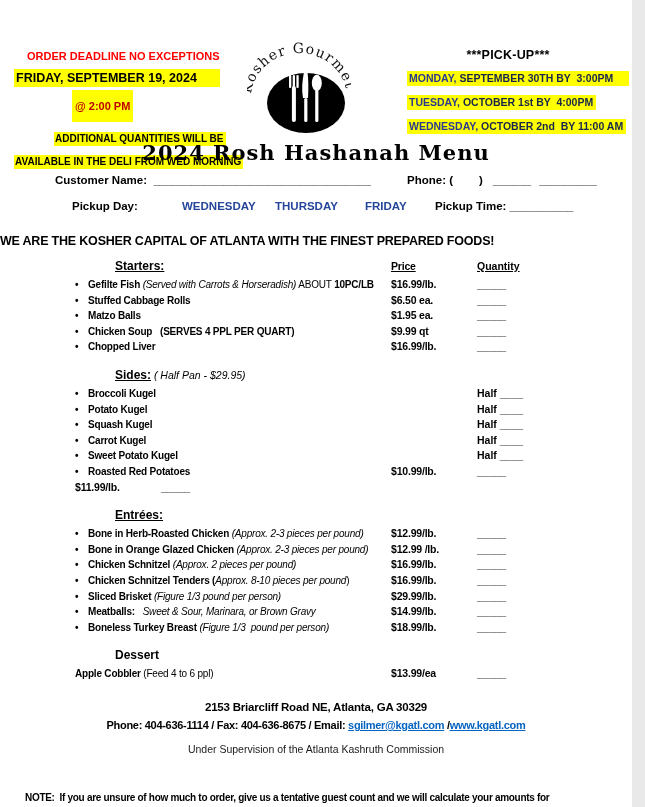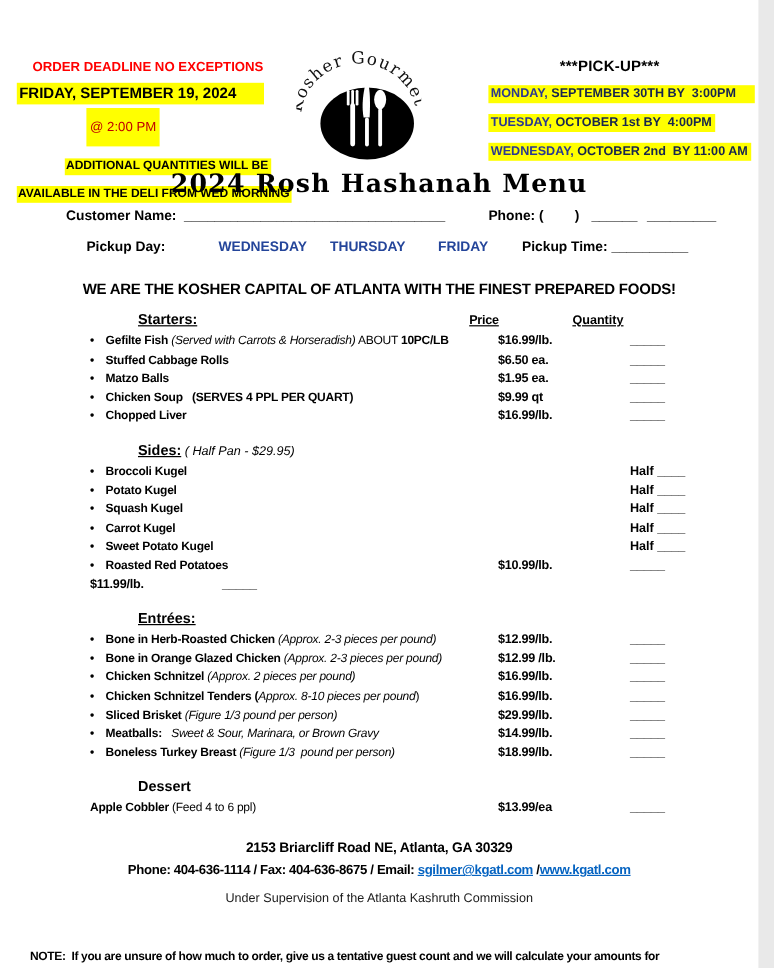--- a/index.html
+++ b/index.html
@@ -5,21 +5,21 @@
   html,body { margin:0; padding:0; background:#fff; }
   .page { position:relative; width:645px; height:807px; background:#fff; overflow:hidden;
           font-family:"Liberation Sans",sans-serif; color:#000; }
   .edge-strip { position:absolute; right:0; top:0; width:13px; height:807px; background:#e9e9e9; }
 
   
   .deadline { position:absolute; left:14px; top:50px; width:206px; }
   .dl1 { color:#FF0000; font-weight:bold; font-size:11px; padding-left:13px; white-space:pre; }
   .dl2 { margin-top:7px; background:#FFFF00; font-weight:bold; font-size:12.5px; padding:2px 0 2px 2px; white-space:pre; }
   .dl3wrap { margin-top:3px; padding-left:58px; }
-  .dl3 { background:#FFFF00; color:#C00000; font-weight:normal; font-size:11px; padding:10px 3px; display:inline-block; white-space:pre; }
+  .dl3 { background:#FFFF00; color:#C00000; font-weight:bold; font-size:11px; padding:10px 3px; display:inline-block; white-space:pre; }
   .dl4wrap { margin-top:6px;padding-left:40px; } .dl5wrap { margin-top:5px; }
   .dlsmall { background:#FFFF00; font-weight:bold; font-size:10px; padding:1px 2px 2px 1px; display:inline-block; white-space:pre; }
 
   
   .logo { position:absolute; left:247px; top:40px; width:104px; height:98px; }
 
   
   .pickup { position:absolute; left:407px; top:48px; width:202px; }
   .pu-title { text-align:center; font-weight:bold; font-size:12.5px; letter-spacing:.2px; }
   .pu-row { margin-top:6px; }
@@ -35,37 +35,37 @@
   .phone-group { position:absolute; top:174px; left:395px; font-size:11.5px; font-weight:bold; white-space:pre;padding-left:12px; }
   .phone-group .pclose { margin-left:26px; }
   .phone-group .pb1 { margin-left:10px; }
   .phone-group .pb2 { margin-left:8px; }
   .pd-row { position:absolute; top:200px; left:0; width:632px; height:16px; font-size:11.5px; font-weight:bold; }
   .pd-row > span { position:absolute; white-space:pre; }
   .pd-label { left:72px; }
   .pd-opt { color:#24459A; }
   .pd-opt0 { left:182px; } .pd-opt1 { left:275px; } .pd-opt2 { left:365px; }
   .pd-time { left:435px; }
-  .tagline { position:absolute; top:234px; left:0; width:632px; text-align:center; font-weight:bold; font-size:12.5px; letter-spacing:-0.2px; }
+  .tagline { position:absolute; top:234px; left:0; width:632px; text-align:left; font-weight:bold; font-size:12.5px; letter-spacing:-0.2px; }
 
   
   .menu { position:absolute; left:75px; top:259px; width:502px; font-size:10px; }
   .menu-section + .menu-section { margin-top:13px; }
   .row { display:flex; align-items:baseline; }
   .cell { flex:0 0 auto; }
   .cell.text { width:316px; white-space:pre; letter-spacing:-0.2px; }
   .cell.price { width:84px; font-weight:bold; font-size:10.5px; white-space:pre; letter-spacing:-0.2px; }
   .cell.qty { flex:1 1 auto; font-weight:bold; font-size:10.5px; white-space:pre; padding-left:2px; }
   .sec-title { font-weight:bold; font-size:12px; text-decoration:underline; letter-spacing:0;margin-left:40px; }
   .sec-title.no-underline { text-decoration:none; }
   .sec-note { font-style:italic; font-size:10.5px; letter-spacing:0; }
   .col-head { font-weight:bold; font-size:12px; text-decoration:underline; letter-spacing:0; }
   .col-head:empty { text-decoration:none; }
   .rows { margin-top:4px; }
-  .item-row { line-height:15.6px; height:15.6px;gap:24px; }
+  .item-row { line-height:15.6px; height:15.6px; }
   .bullet { display:inline-block; width:13px; font-weight:bold; }
   .b1,.b2 { font-weight:bold; }
   .i1 { font-style:italic; }
   .qpre { font-weight:bold; }
 
   
   .f-address { position:absolute; top:701px; left:0; width:632px; text-align:center; font-weight:bold; font-size:11.5px; letter-spacing:-0.2px; }
   .f-contact { position:absolute; top:719px; left:0; width:632px; text-align:center; font-weight:bold; font-size:11px; letter-spacing:-0.3px; white-space:pre; }
   .f-contact a { color:#0563C1; text-decoration:underline; cursor:pointer; }
   .f-supervision { position:absolute; top:743px; left:0; width:632px; text-align:center; font-size:10.5px; color:#1a1a1a; }

